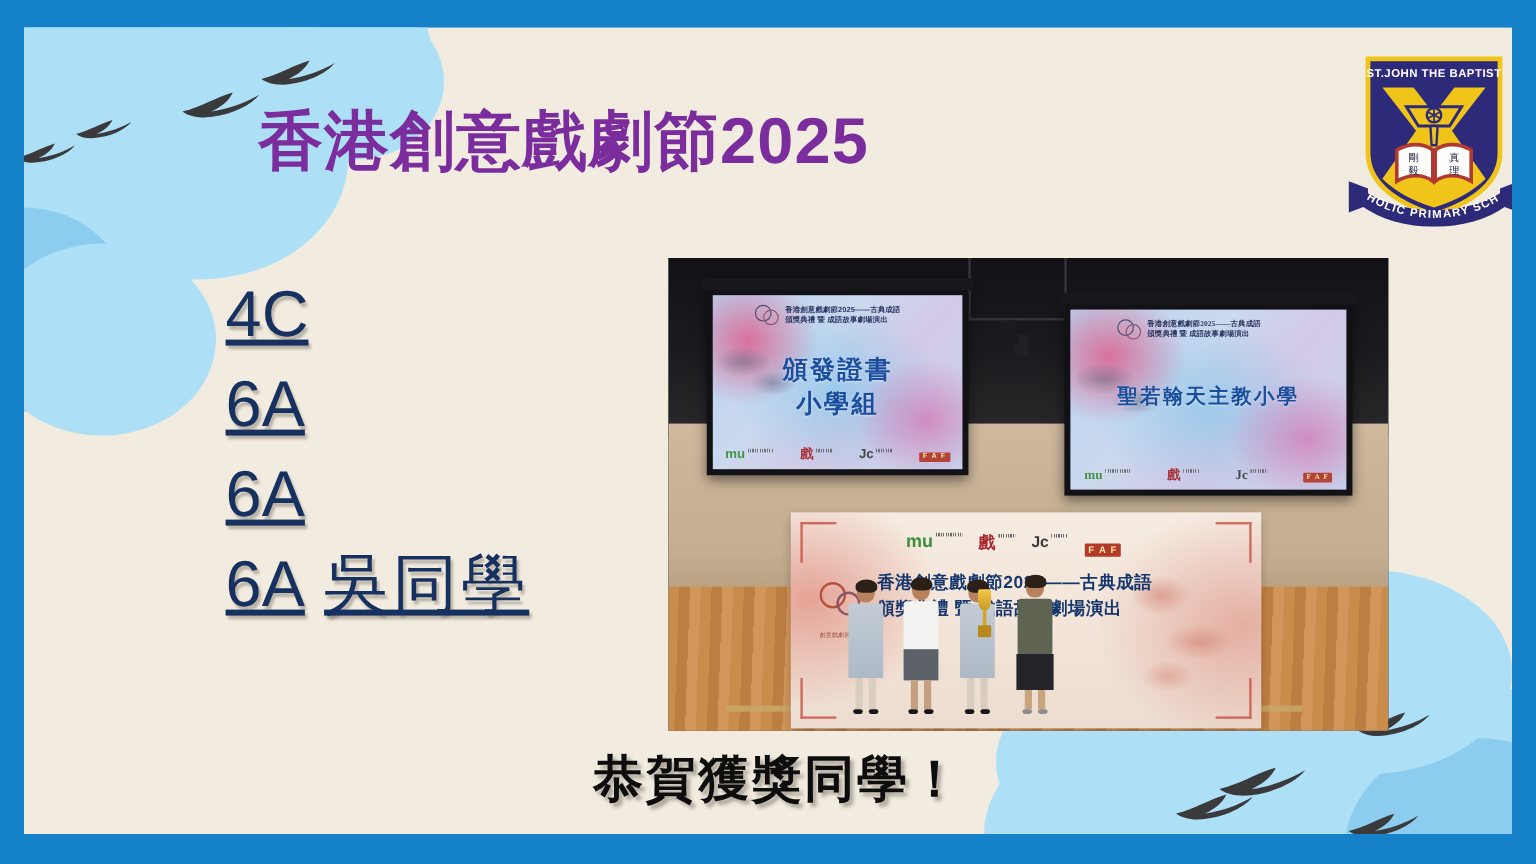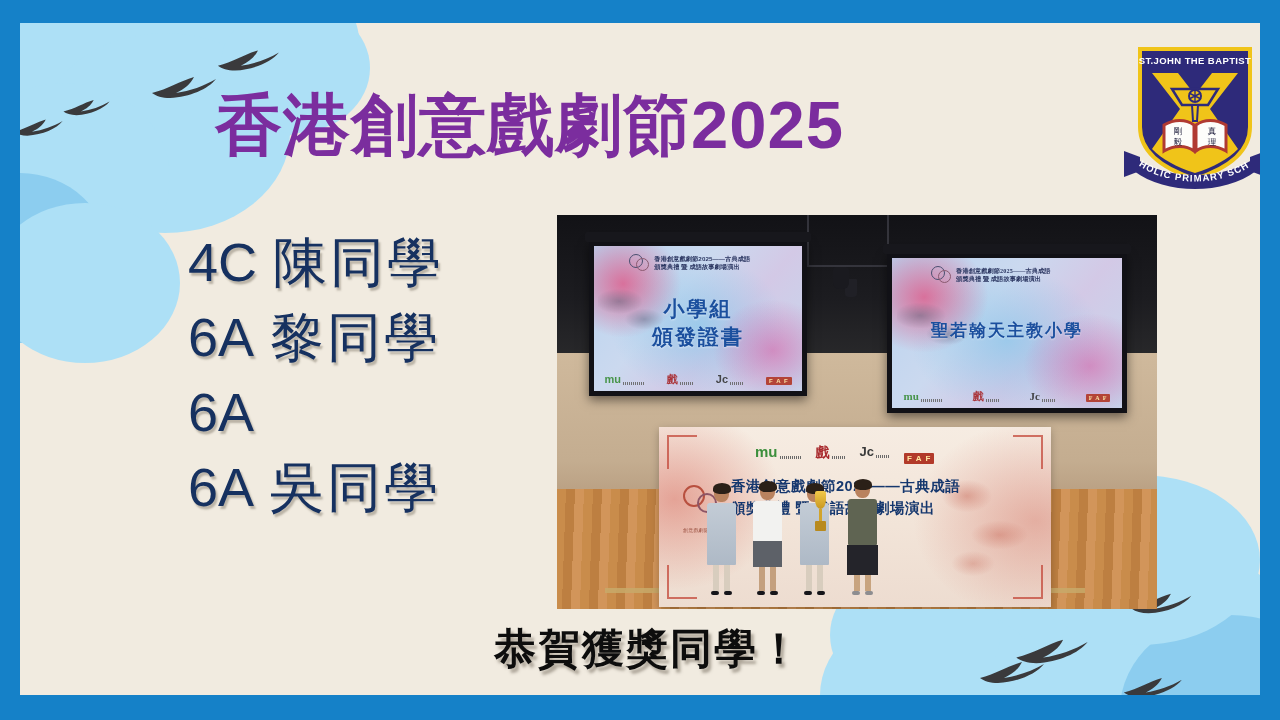--- a/index.html
+++ b/index.html
@@ -52,21 +52,21 @@
     position: absolute;
     pointer-events: none;
   }
   .bird svg { display: block; }
 
   
   #title {
     position: absolute;
     left: 195px;
     top: 68px;
-    font-size: 67px;
+    font-size: 54px;
     line-height: 1;
     font-weight: 700;
     color: #7b2d9e;
     letter-spacing: 1px;
     white-space: nowrap;
     font-family: "Liberation Sans", "DejaVu Sans", sans-serif;
   }
 
   
   #award-block {
@@ -92,20 +92,21 @@
 
   .winner-row {
     display: flex;
     align-items: flex-end;
     gap: 16px;
     font-size: 54px;
     line-height: 75px;
     color: #163160;
     white-space: nowrap;
     text-shadow: 2px 3px 2px rgba(120,110,95,0.45);
+    text-decoration: underline;
   }
   .winner-class { font-weight: 400; }
   .winner-person { font-weight: 400; letter-spacing: 3px; }
 
   
   #photo {
     position: absolute;
     left: 537px;
     top: 192px;
     width: 600px;
@@ -219,21 +220,21 @@
 
   .screen-logos {
     position: absolute;
     left: 5%; right: 5%;
     bottom: 6px;
     display: flex;
     justify-content: space-between;
     align-items: flex-end;
     opacity: .92;
   }
-  .slogo { display: flex; align-items: flex-end; gap: 2px; }
+  .slogo { display: flex; align-items: flex-start; gap: 2px; }
   .slogo .mark { font-size: 11px; font-weight: 700; line-height: 1; }
   .slogo .mark.green { color: #3c8f3c; }
   .slogo .mark.red { color: #a8282c; }
   .slogo .mark.dark { color: #3a3a3a; }
   .slogo .mini {
     display: block;
     width: 22px; height: 3px;
     background: repeating-linear-gradient(90deg,#6a6a6a 0 1px, transparent 1px 2px);
   }
   .slogo .mini.s { width: 14px; }
@@ -498,25 +499,23 @@
         <path d="M2 18 C18 14 30 6 44 2 C40 10 34 14 26 18 C40 16 54 11 66 4 C58 14 40 22 20 23 C12 23 6 21 2 18 Z" fill="#3a3a3c"></path>
       </svg>
     </div>
 
     <div id="title">香港創意戲劇節2025</div>
 
     <div id="award-block">
       <ul id="winner-list">
         <li class="winner-row">
           <span class="winner-class">4C</span>
-          <span class="winner-person">陳同學</span>
         </li>
         <li class="winner-row">
           <span class="winner-class">6A</span>
-          <span class="winner-person">黎同學</span>
         </li>
         <li class="winner-row">
           <span class="winner-class">6A</span>
         </li>
         <li class="winner-row">
           <span class="winner-class">6A</span>
           <span class="winner-person">吳同學</span>
         </li>
       </ul>
     </div>
@@ -536,22 +535,22 @@
         <div class="screen-inner">
           <div class="screen-ink"></div>
           <div class="screen-head">
             <span class="cd-logo"></span>
             <div class="screen-head-lines">
               <div>香港創意戲劇節2025——古典成語</div>
               <div>頒獎典禮 暨 成語故事劇場演出</div>
             </div>
           </div>
           <div class="screen-body">
+            <div>頒發證書</div>
             <div>小學組</div>
-            <div>頒發證書</div>
           </div>
           <div class="screen-logos">
             <span class="slogo">
               <span class="mark green">mu</span>
               <span class="mini"></span>
             </span>
             <span class="slogo">
               <span class="mark red">戲</span>
               <span class="mini s"></span>
             </span>

